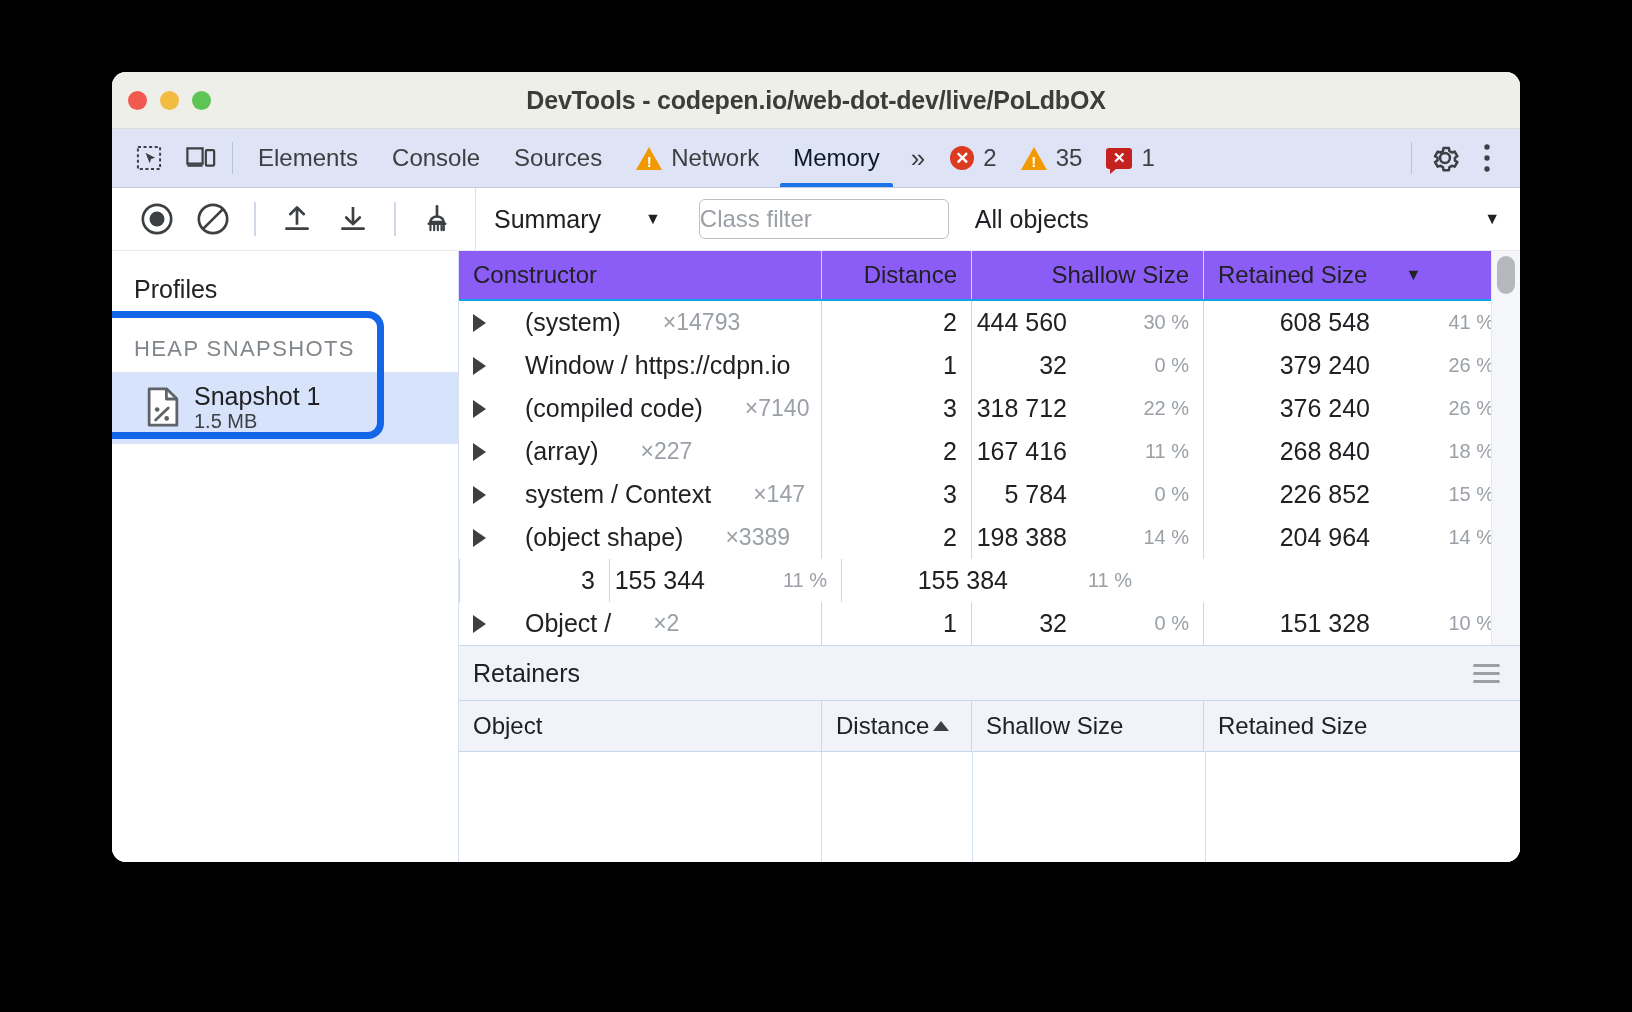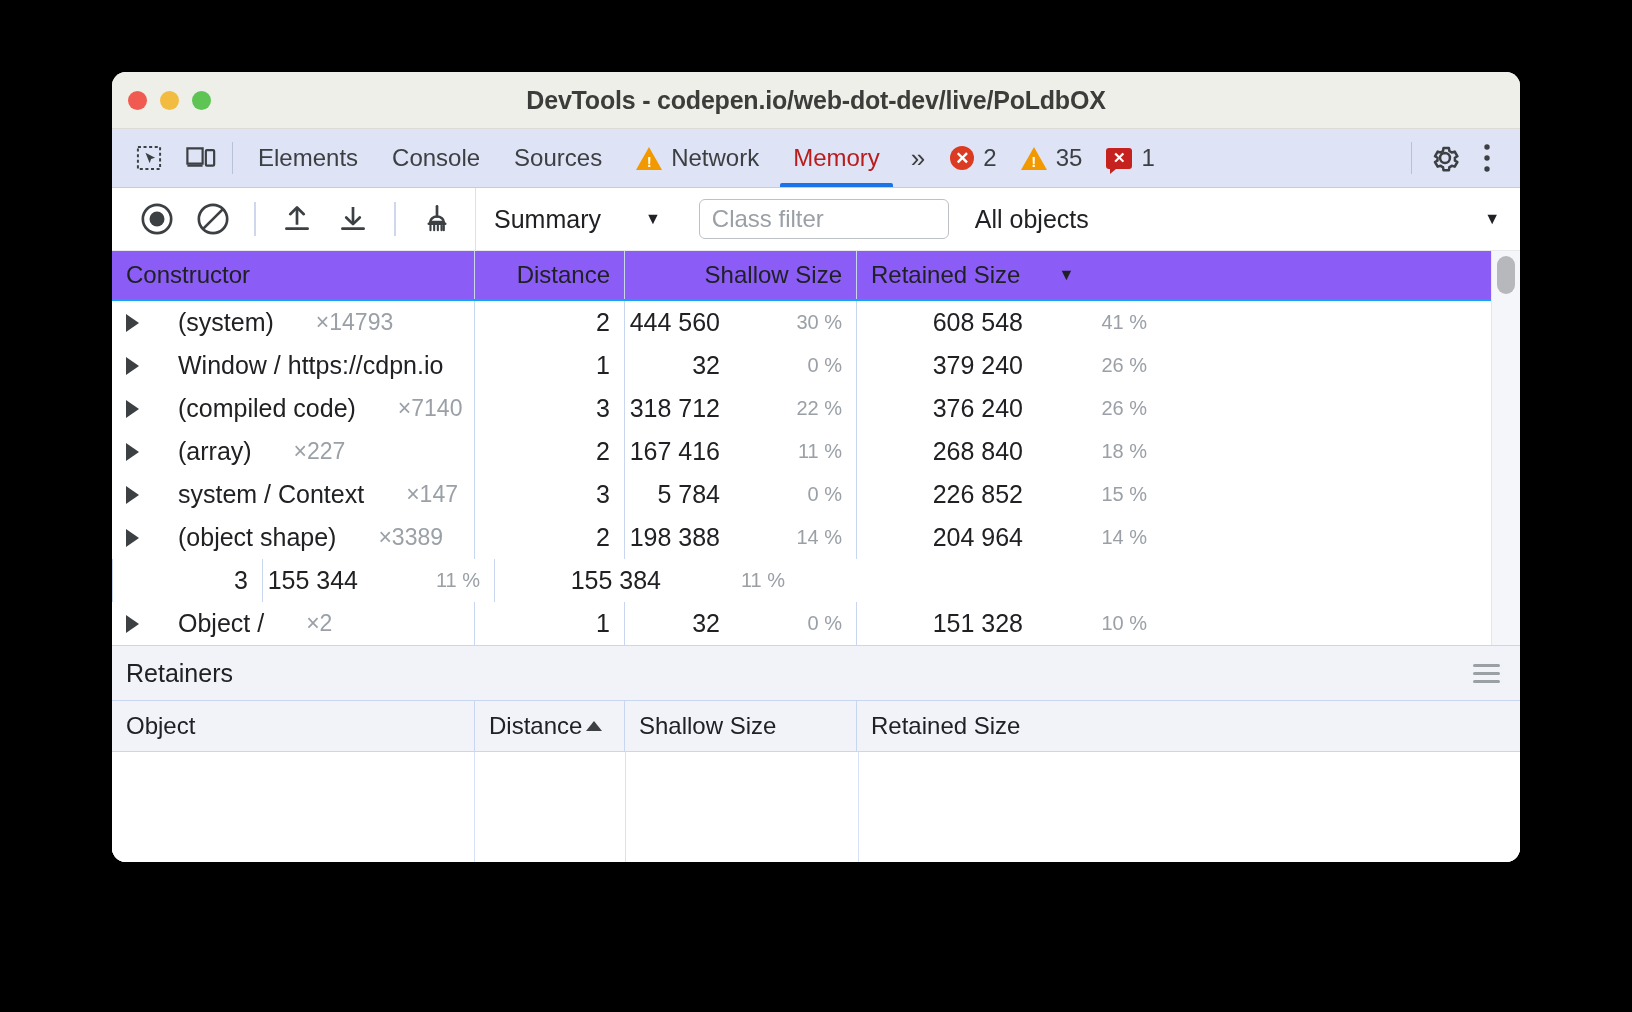--- a/index.html
+++ b/index.html
@@ -58,21 +58,21 @@
   }
   .vsep { width: 1px; background: #b9c0da; margin: 13px 8px; align-self: stretch; }
   .tabs { display: flex; align-items: stretch; }
   .tab {
     display: flex; align-items: center; gap: 9px;
     padding: 0 17px;
     font-size: 24px; color: #3c4043;
     cursor: pointer;
     position: relative;
   }
-  .tab.active { color: #b91c1c; }
+  .tab.active { color: #0f172a; }
   .tab.active::after {
     content: ""; position: absolute; left: 4px; right: 4px; bottom: 0;
     height: 4px; background: #1a73e8; border-radius: 2px 2px 0 0;
   }
   .chev { font-size: 26px; color: #3c4043; padding: 0 14px; display:flex; align-items:center; cursor:pointer; letter-spacing:-4px;}
   .counters { display: flex; align-items: center; gap: 6px; margin-left: 6px; }
   .counter { display: flex; align-items: center; gap: 9px; padding: 0 9px; cursor: pointer; }
   .counter .num { font-size: 24px; color: #3c4043; }
   .badge-circle {
     width: 24px; height: 24px; border-radius: 50%;
@@ -105,21 +105,21 @@
   .mem-toolbar { height: 62px; display: flex; align-items: stretch; background: #fff; border-bottom: 1px solid #e8eaed; }
   .mem-left { width: 345px; display: flex; align-items: center; padding-left: 18px; gap: 2px; border-right: 1px solid #d7e1f5;}
   .mbtn { width: 54px; height: 54px; display: flex; align-items: center; justify-content: center; cursor: pointer; color: #3c4043; }
   .msep { width: 2px; height: 34px; background: #cfd8ea; margin: 0 12px; }
   .mem-right { flex: 1; display: flex; align-items: center; padding-left: 18px; gap: 16px; }
   .sel-label { font-size: 25px; color: #202124; }
   .caret { color: #202124; font-size: 16px; }
   .class-filter {
     width: 250px; height: 40px; margin-left: 22px;
     border: 1px solid #bdc1c6; border-radius: 6px;
-    background: #fff; padding: 0 12px;
+    background: #fff; padding: 0 0;
     font-size: 24px; color: #202124;
     font-family: "Liberation Sans", sans-serif;
     outline: none; box-sizing: border-box;
   }
   .class-filter::placeholder { color: #9aa0a6; }
   .all-objects { font-size: 25px; color: #202124; margin-left: 10px; }
   .toolbar-caret-right { margin-left: auto; margin-right: 20px; font-size: 16px; color: #202124; cursor:pointer;}
 
   
   .body-split { display: flex; height: calc(790px - 56px - 58px - 62px); }
@@ -362,20 +362,40 @@
         <span class="sel-label">Summary</span>
         <span class="caret" style="margin-left:28px;">▼</span>
         <input class="class-filter" value="" placeholder="Class filter" style="">
         <span class="all-objects">All objects</span>
         <span class="toolbar-caret-right">▼</span>
       </div>
     </div>
 
     <div class="body-split">
 
+      <div class="sidebar">
+        <div class="profiles-title">Profiles</div>
+        <div class="section-label">HEAP SNAPSHOTS</div>
+        <div class="snap-item">
+          <span>
+            <svg width="34" height="40" viewBox="0 0 22 26">
+              <path d="M2 1.2h11.3L20 7.6v17.2H2z" fill="#fff" stroke="#5f6368" stroke-width="1.8" stroke-linejoin="round"></path>
+              <path d="M13.2 1.4v6.4h6.5" fill="none" stroke="#5f6368" stroke-width="1.8" stroke-linejoin="round"></path>
+              <circle cx="7.2" cy="14.6" r="1.5" fill="#5f6368"></circle>
+              <circle cx="13.4" cy="20.4" r="1.5" fill="#5f6368"></circle>
+              <path d="M14.4 13.6L6.2 21.4" stroke="#5f6368" stroke-width="1.8" stroke-linecap="round"></path>
+            </svg>
+          </span>
+          <span class="snap-text">
+            <span class="snap-name">Snapshot 1</span>
+            <span class="snap-size">1.5 MB</span>
+          </span>
+        </div>
+        <div class="highlight-box"></div>
+      </div>
 
       <div class="main">
 
         <div class="grid-wrap">
           <div class="grid-head">
             <div class="cell col-constructor">Constructor</div>
             <div class="cell col-distance">Distance</div>
             <div class="cell col-shallow">Shallow Size</div>
             <div class="cell col-retained">
               <span>Retained Size</span>

